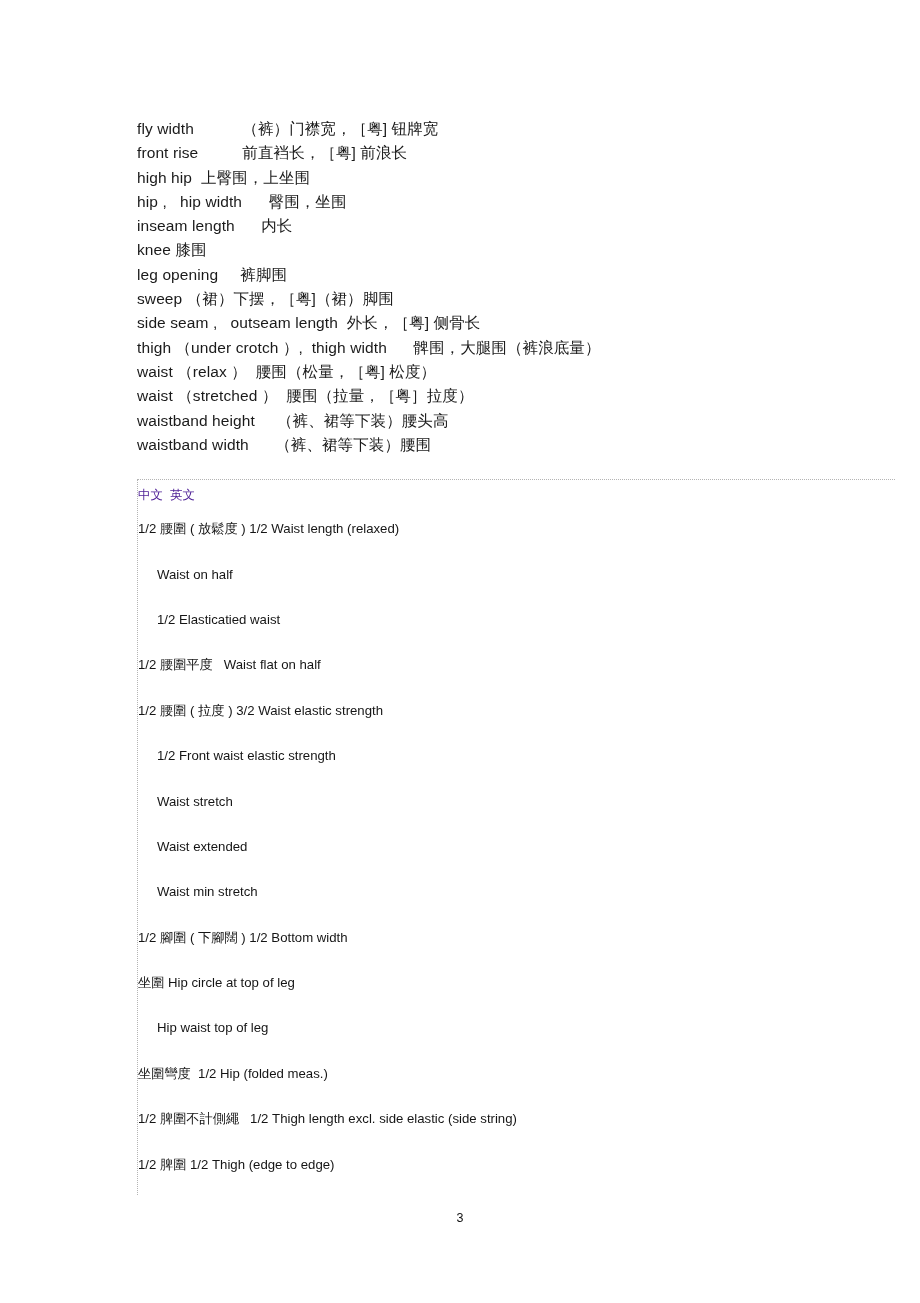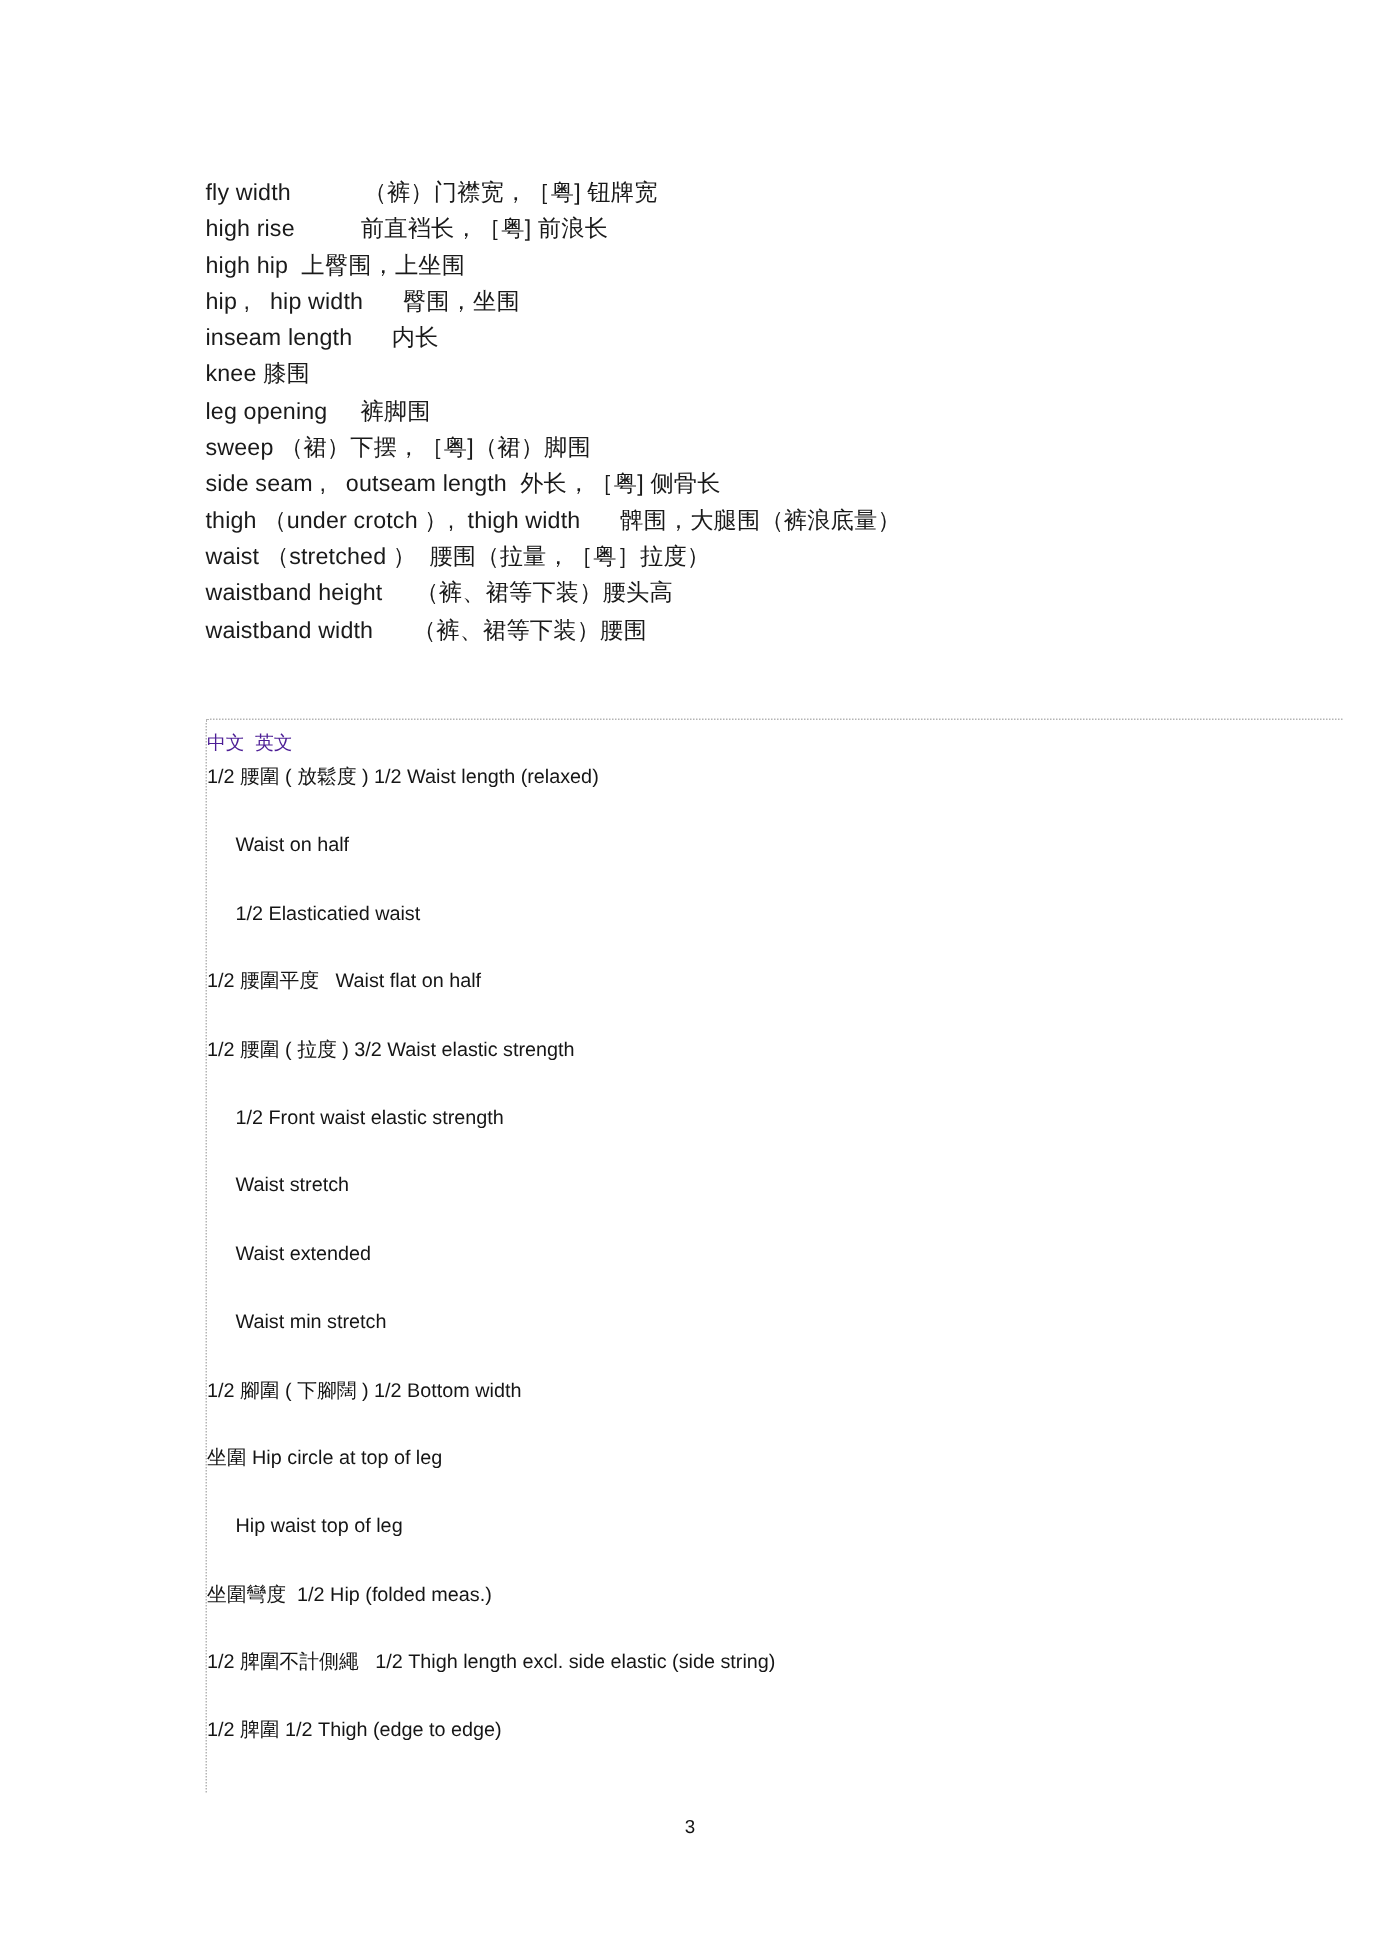--- a/index.html
+++ b/index.html
@@ -69,21 +69,21 @@
     white-space: pre;
     padding-top: 2px;
   }
   .tl-row {
     font-size: 13.2px;
     line-height: 16px;
     color: #151515;
     white-space: pre;
     height: 45.4px;
     display: flex;
-    align-items: flex-start;
+    align-items: center;
     padding-top: 7px;
     box-sizing: border-box;
   }
   .tl-row.indent-1 { padding-left: 19px; }
   .tl-row.indent-0 { padding-left: 0px; }
 
   
   .page-number {
     position: absolute;
     left: 0;
@@ -94,29 +94,30 @@
     color: #111111;
   }
 </style>
 </head>
 <body>
 
 <div class="page">
 
   <div class="glossary">
     <div class="gloss-line">fly width           （裤）门襟宽，［粤] 钮牌宽</div>
-    <div class="gloss-line">high rise          前直裆长，［粤] 前浪长</div>
+    <div class="gloss-line">front rise          前直裆长，［粤] 前浪长</div>
     <div class="gloss-line">high hip  上臀围，上坐围</div>
     <div class="gloss-line">hip ,   hip width      臀围，坐围</div>
     <div class="gloss-line">inseam length      内长</div>
     <div class="gloss-line">knee 膝围</div>
     <div class="gloss-line">leg opening     裤脚围</div>
     <div class="gloss-line">sweep （裙）下摆，［粤]（裙）脚围</div>
     <div class="gloss-line">side seam ,   outseam length  外长，［粤] 侧骨长</div>
     <div class="gloss-line">thigh （under crotch ）,  thigh width      髀围，大腿围（裤浪底量）</div>
+    <div class="gloss-line">waist （relax ）  腰围（松量，［粤] 松度）</div>
     <div class="gloss-line">waist （stretched ）  腰围（拉量，［粤］拉度）</div>
     <div class="gloss-line">waistband height     （裤、裙等下装）腰头高</div>
     <div class="gloss-line">waistband width      （裤、裙等下装）腰围</div>
   </div>
 
   <div class="divider"></div>
   <div class="vrule"></div>
 
   <div class="table-list">
     <div class="tl-head">中文  英文</div>

